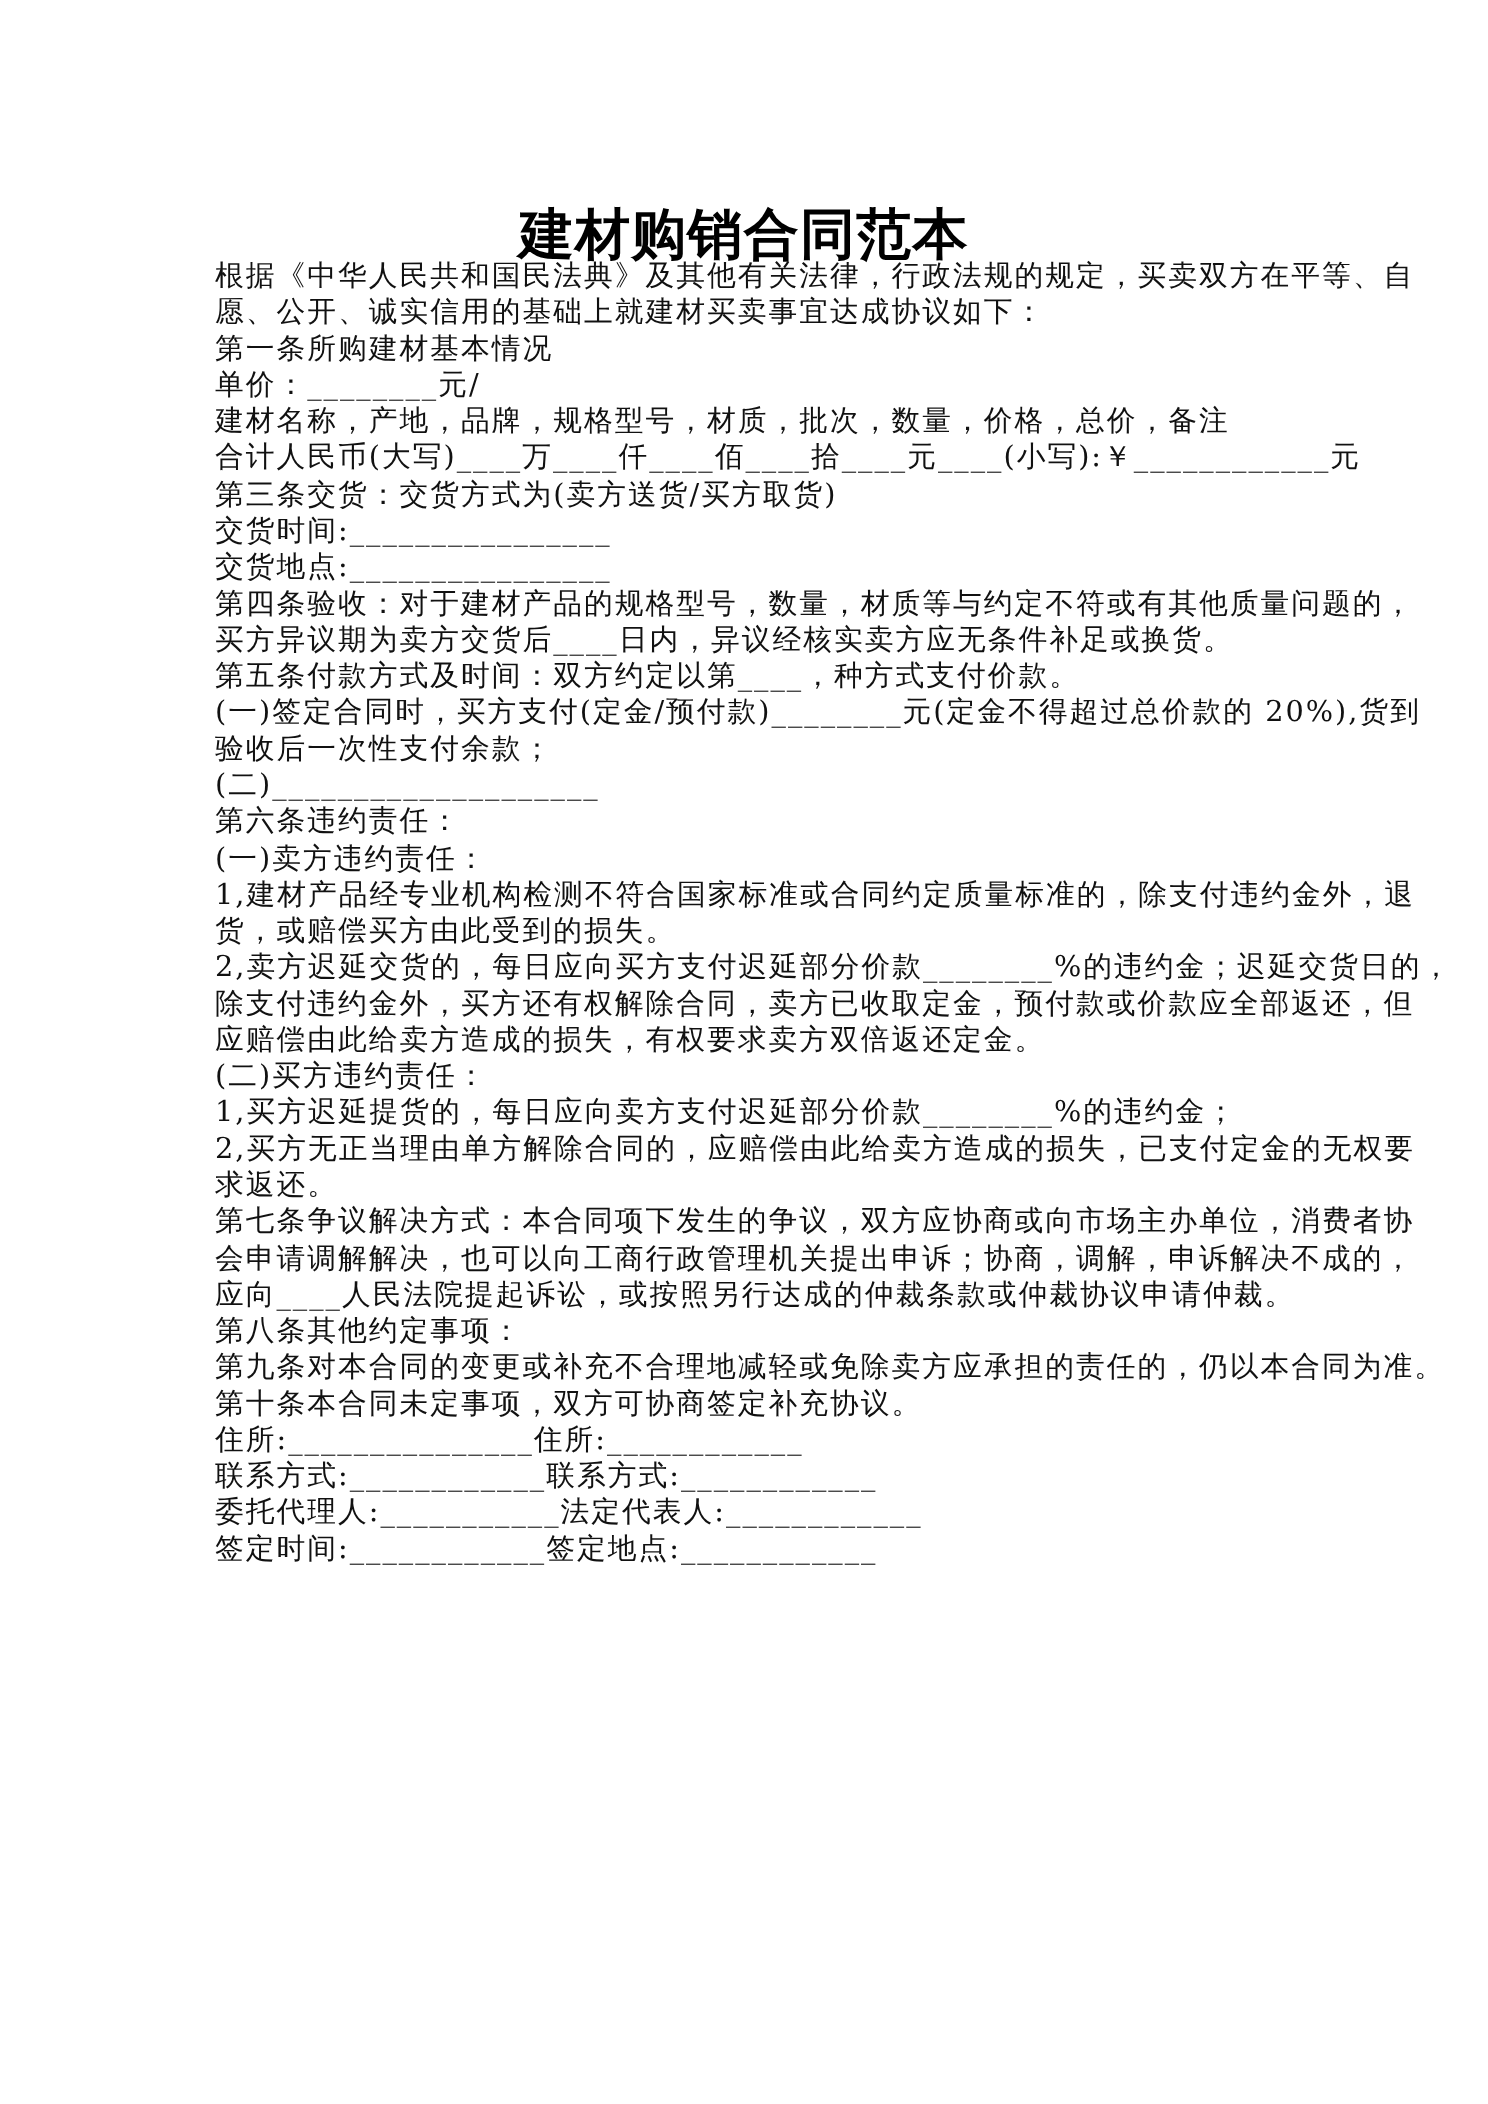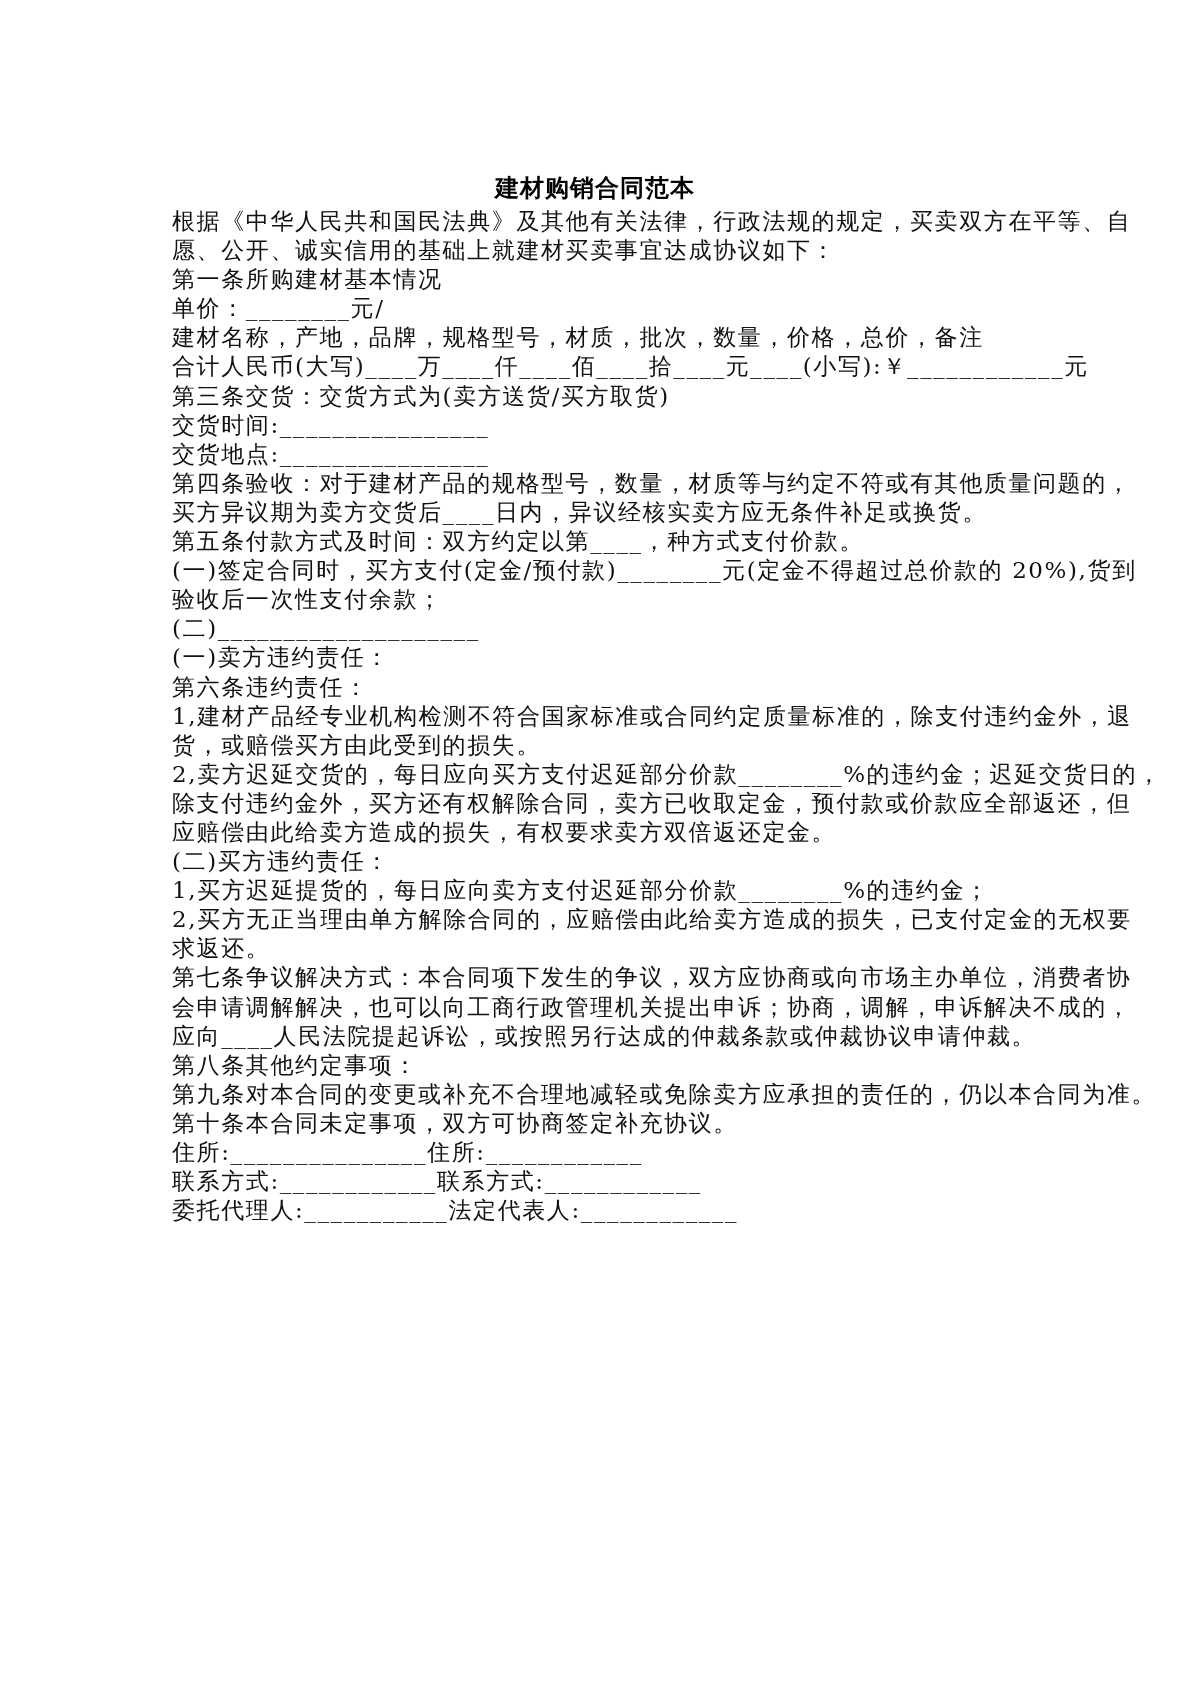--- a/index.html
+++ b/index.html
@@ -1,21 +1,21 @@
 <!DOCTYPE html>
 <html><head>
 <meta charset="utf-8">
 <style>
   html, body { margin: 0; padding: 0; background: #ffffff; }
   body { width: 1190px; height: 1683px; position: relative; overflow: hidden;
          font-family: "DejaVu Serif", "Liberation Serif", serif; color: #111111; }
   .page { position: absolute; left: 0; top: 0; width: 1190px; height: 1683px; background: #ffffff; }
   .title { position: absolute; left: 0; top: 163px; width: 1190px; text-align: center;
            font-family: "DejaVu Sans", "Liberation Sans", sans-serif; font-weight: bold;
-           font-size: 24px; line-height: 50px; letter-spacing: 1px; color: #000000; }
+           font-size: 44px; line-height: 50px; letter-spacing: 1px; color: #000000; }
   .body { position: absolute; left: 172px; top: 207px; width: 840px;
           font-size: 23px; line-height: 29.1px; letter-spacing: 1.6px; }
   .line { white-space: pre; height: 29.1px; }
 </style>
 </head>
 <body>
 
 <div class="page">
   <div class="title">建材购销合同范本</div>
 
@@ -28,37 +28,38 @@
     <div class="line">合计人民币(大写)____万____仟____佰____拾____元____(小写):￥____________元</div>
     <div class="line">第三条交货：交货方式为(卖方送货/买方取货)</div>
     <div class="line">交货时间:________________</div>
     <div class="line">交货地点:________________</div>
     <div class="line">第四条验收：对于建材产品的规格型号，数量，材质等与约定不符或有其他质量问题的，</div>
     <div class="line">买方异议期为卖方交货后____日内，异议经核实卖方应无条件补足或换货。</div>
     <div class="line">第五条付款方式及时间：双方约定以第____，种方式支付价款。</div>
     <div class="line">(一)签定合同时，买方支付(定金/预付款)________元(定金不得超过总价款的 20%),货到</div>
     <div class="line">验收后一次性支付余款；</div>
     <div class="line">(二)____________________</div>
+    <div class="line">第六条违约责任：</div>
     <div class="line">(一)卖方违约责任：</div>
-    <div class="line">第六条违约责任：</div>
     <div class="line">1,建材产品经专业机构检测不符合国家标准或合同约定质量标准的，除支付违约金外，退</div>
     <div class="line">货，或赔偿买方由此受到的损失。</div>
     <div class="line">2,卖方迟延交货的，每日应向买方支付迟延部分价款________%的违约金；迟延交货日的，</div>
     <div class="line">除支付违约金外，买方还有权解除合同，卖方已收取定金，预付款或价款应全部返还，但</div>
     <div class="line">应赔偿由此给卖方造成的损失，有权要求卖方双倍返还定金。</div>
     <div class="line">(二)买方违约责任：</div>
     <div class="line">1,买方迟延提货的，每日应向卖方支付迟延部分价款________%的违约金；</div>
     <div class="line">2,买方无正当理由单方解除合同的，应赔偿由此给卖方造成的损失，已支付定金的无权要</div>
     <div class="line">求返还。</div>
     <div class="line">第七条争议解决方式：本合同项下发生的争议，双方应协商或向市场主办单位，消费者协</div>
     <div class="line">会申请调解解决，也可以向工商行政管理机关提出申诉；协商，调解，申诉解决不成的，</div>
     <div class="line">应向____人民法院提起诉讼，或按照另行达成的仲裁条款或仲裁协议申请仲裁。</div>
     <div class="line">第八条其他约定事项：</div>
     <div class="line">第九条对本合同的变更或补充不合理地减轻或免除卖方应承担的责任的，仍以本合同为准。</div>
     <div class="line">第十条本合同未定事项，双方可协商签定补充协议。</div>
 
     <div class="signature-block">
       <div class="line"><span>住所:</span><span>_______________</span><span>住所:</span><span>____________</span></div>
       <div class="line"><span>联系方式:</span><span>____________</span><span>联系方式:</span><span>____________</span></div>
       <div class="line"><span>委托代理人:</span><span>___________</span><span>法定代表人:</span><span>____________</span></div>
+      <div class="line"><span>签定时间:</span><span>____________</span><span>签定地点:</span><span>____________</span></div>
     </div>
   </div>
 </div>
 
 </body></html>

